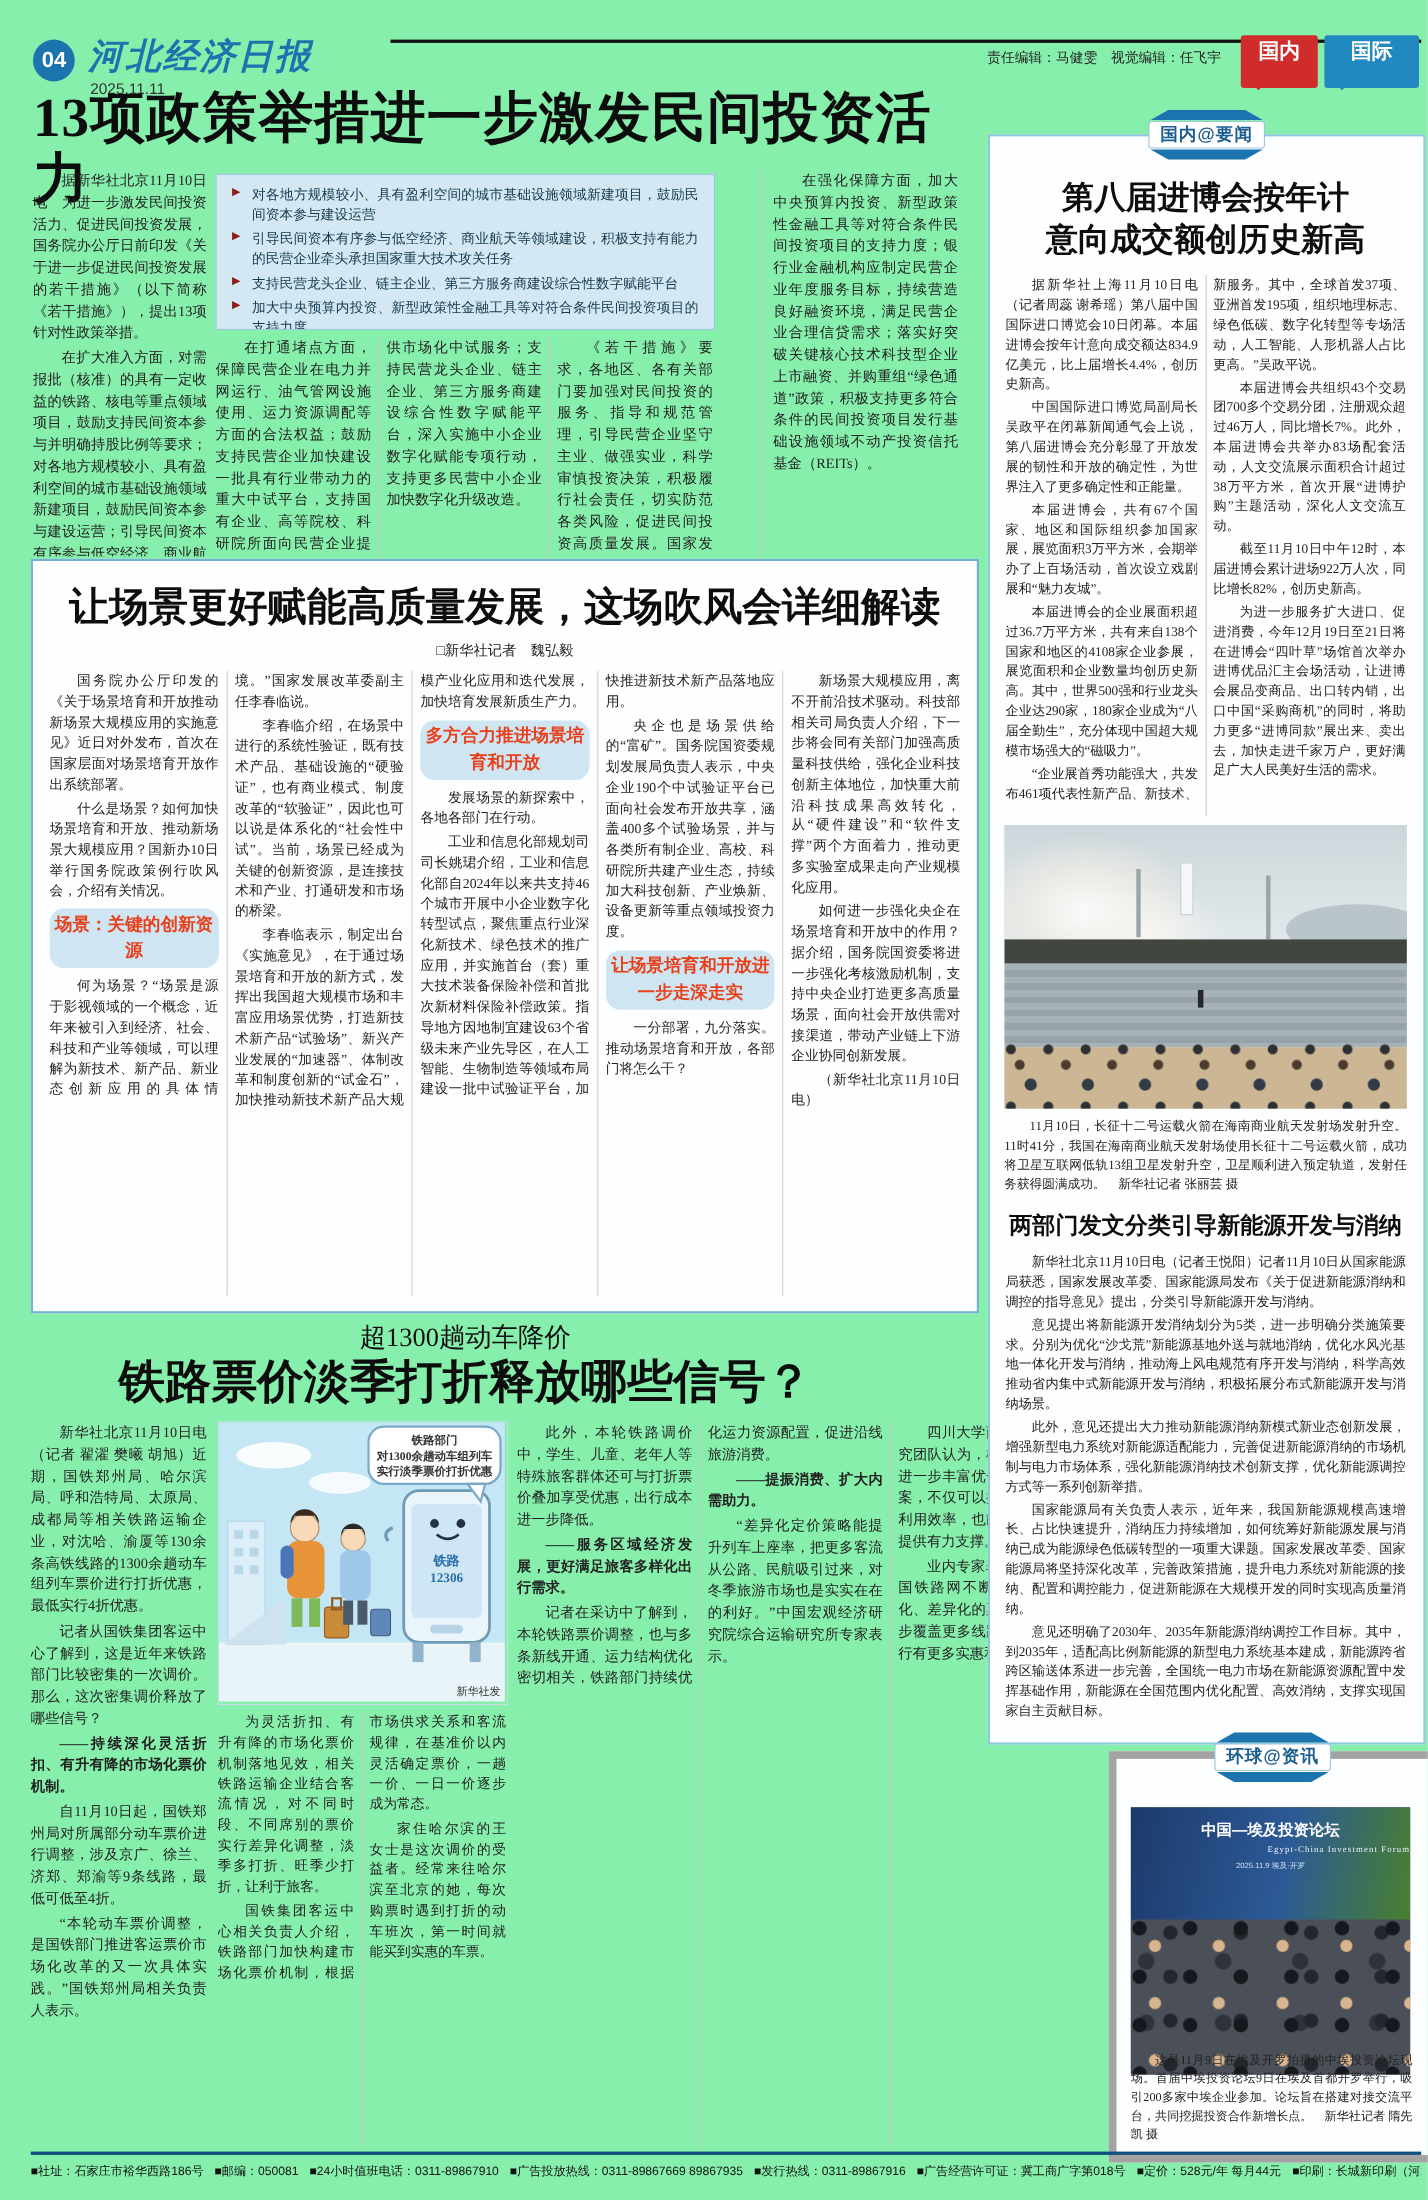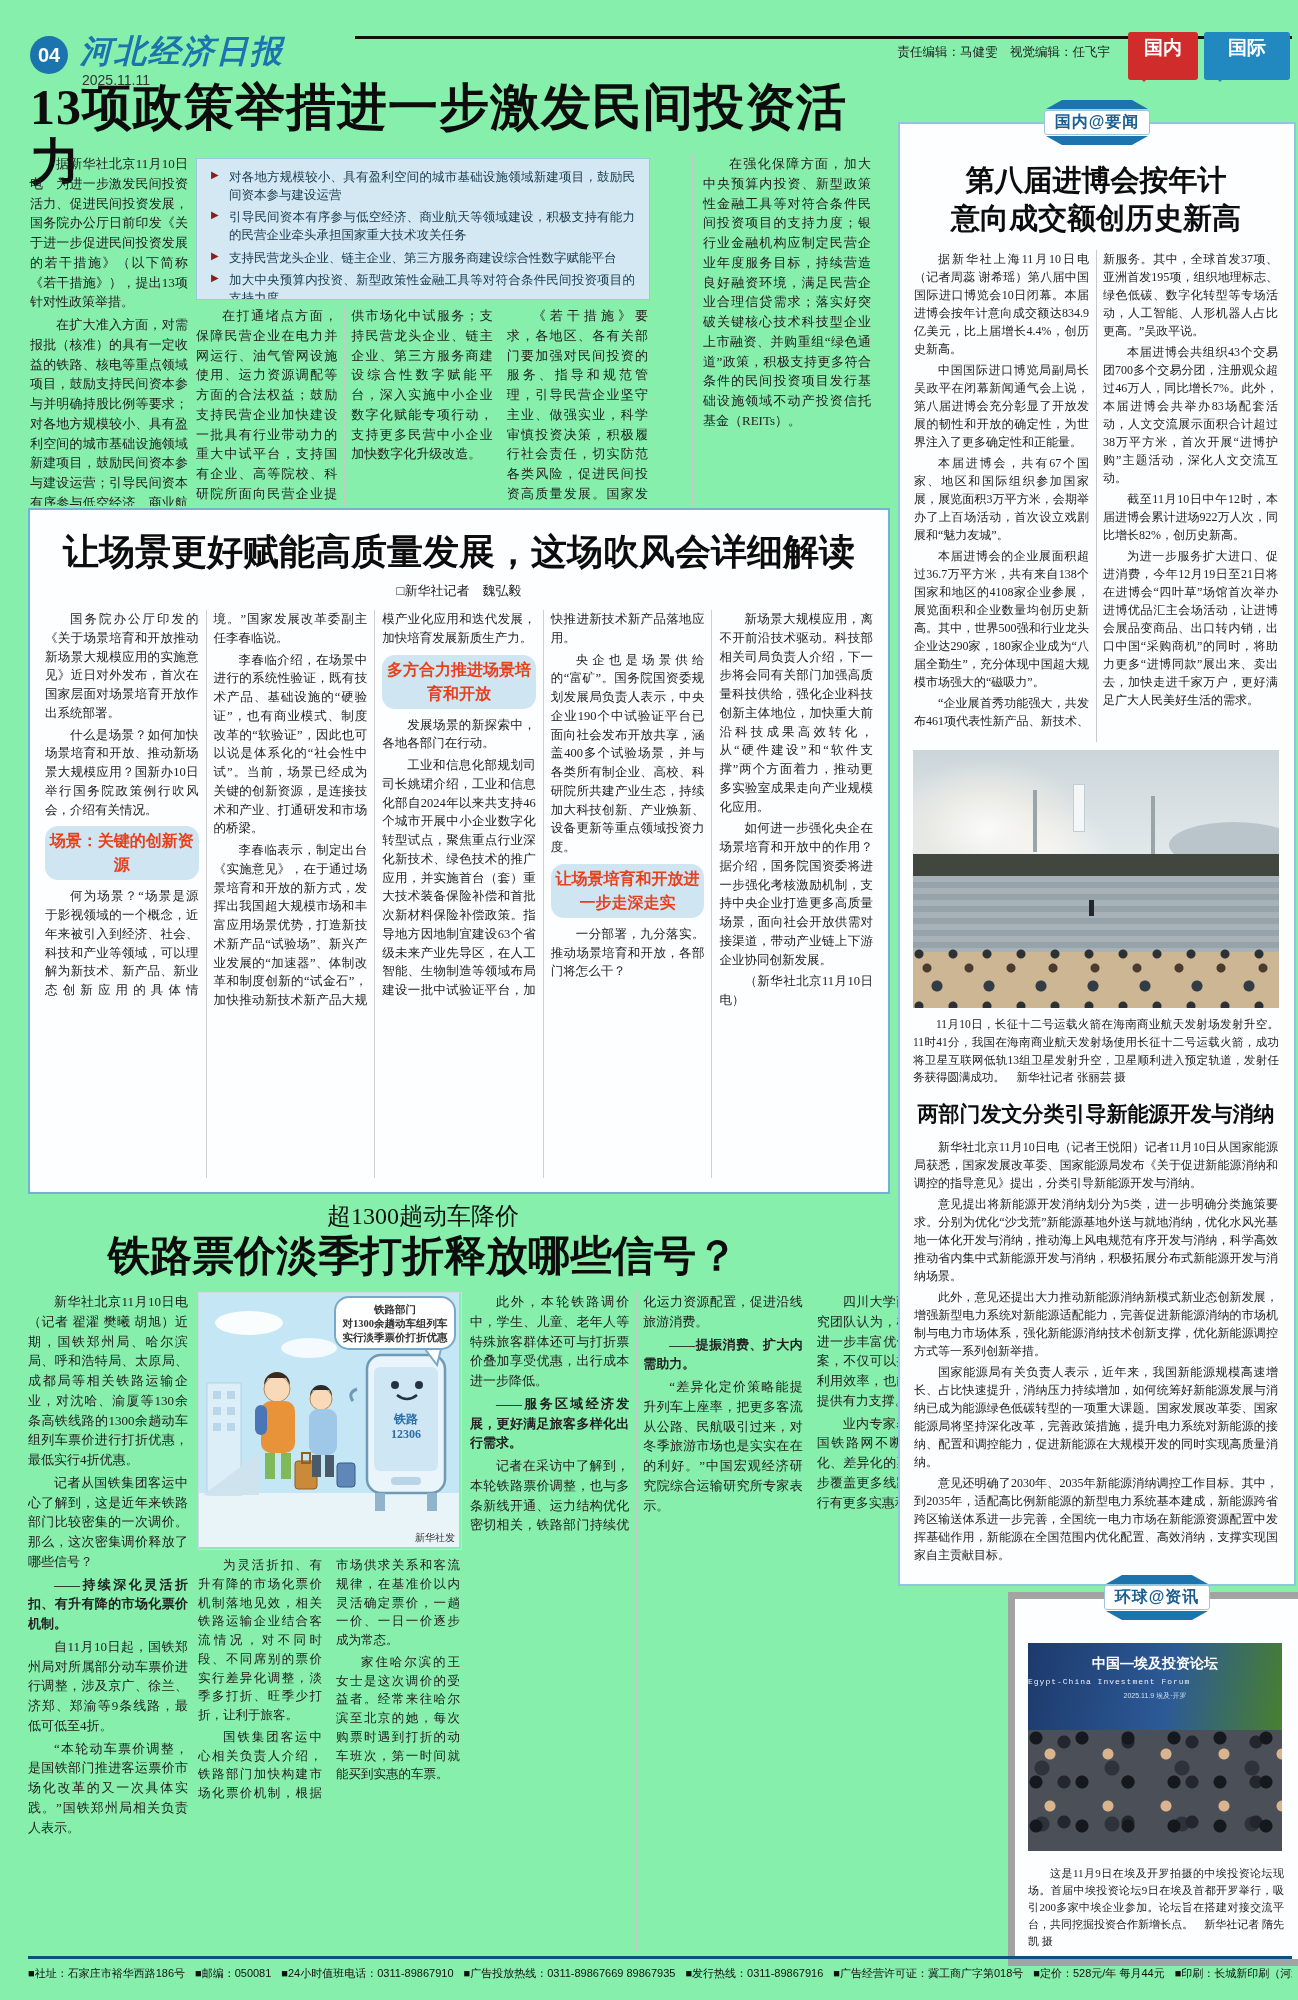--- a/index.html
+++ b/index.html
@@ -107,27 +107,27 @@
   .rp-guard{position:absolute;left:176px;top:150px;width:5px;height:16px;background:#23262a;}
   .rocket-caption{left:13px;top:892px;width:366px;height:76px;font-size:11.5px;
     line-height:1.55;text-align:justify;text-indent:2em;color:#222;}
   .energy-headline{left:12px;top:976px;width:368px;text-align:center;font-size:21px;
     font-weight:900;color:#0d0d0d;}
   .energy-body{left:14px;top:1014px;width:364px;height:432px;}
 
   
   .global-box{left:1008px;top:1592px;width:284px;height:360px;border:7px solid #a3a3a3;
     background:#fdfeff;}
-  .forum-photo{left:13px;top:44px;width:254px;height:208px;overflow:hidden;background:#2c3642;}
+  .forum-photo{left:13px;top:44px;width:254px;height:243px;overflow:hidden;background:#2c3642;}
   .fp-screen{position:absolute;left:0;top:0;width:100%;height:46%;
     background:linear-gradient(100deg,#1d3a6c 0%,#2c5a96 55%,#49802e 100%);}
   .fp-title{position:absolute;left:0;top:12px;width:100%;text-align:center;color:#fff;
     font-weight:bold;font-size:14px;font-family:"Liberation Sans",sans-serif;}
-  .fp-title-en{position:absolute;left:0;top:34px;width:100%;text-align:left;color:#e8f0fa;
-    font-size:8px;font-family:Liberation Mono, monospace;letter-spacing:1px;}
+  .fp-title-en{position:absolute;left:0;top:34px;width:100%;text-align:right;color:#e8f0fa;
+    font-size:8px;font-family:Liberation Serif, serif;letter-spacing:1px;}
   .fp-date{position:absolute;left:0;top:48px;width:100%;text-align:center;color:#cfe0f2;
     font-size:7px;font-family:"Liberation Sans",sans-serif;}
   .fp-crowd{position:absolute;left:0;top:42%;width:100%;height:58%;background:#4a4f58;
     background-image:radial-gradient(circle at 8px 8px,#15181c 6px,rgba(0,0,0,0) 7px),
                      radial-gradient(circle at 22px 24px,#d9b48e 5px,rgba(0,0,0,0) 6px),
                      radial-gradient(circle at 36px 12px,#23272d 6px,rgba(0,0,0,0) 7px),
                      radial-gradient(circle at 14px 38px,#2e333b 7px,rgba(0,0,0,0) 8px);
     background-size:46px 44px,58px 52px,64px 40px,70px 56px;}
   .forum-caption{left:13px;top:266px;width:256px;height:84px;font-size:11px;line-height:1.55;
     text-align:justify;text-indent:2em;color:#222;}

